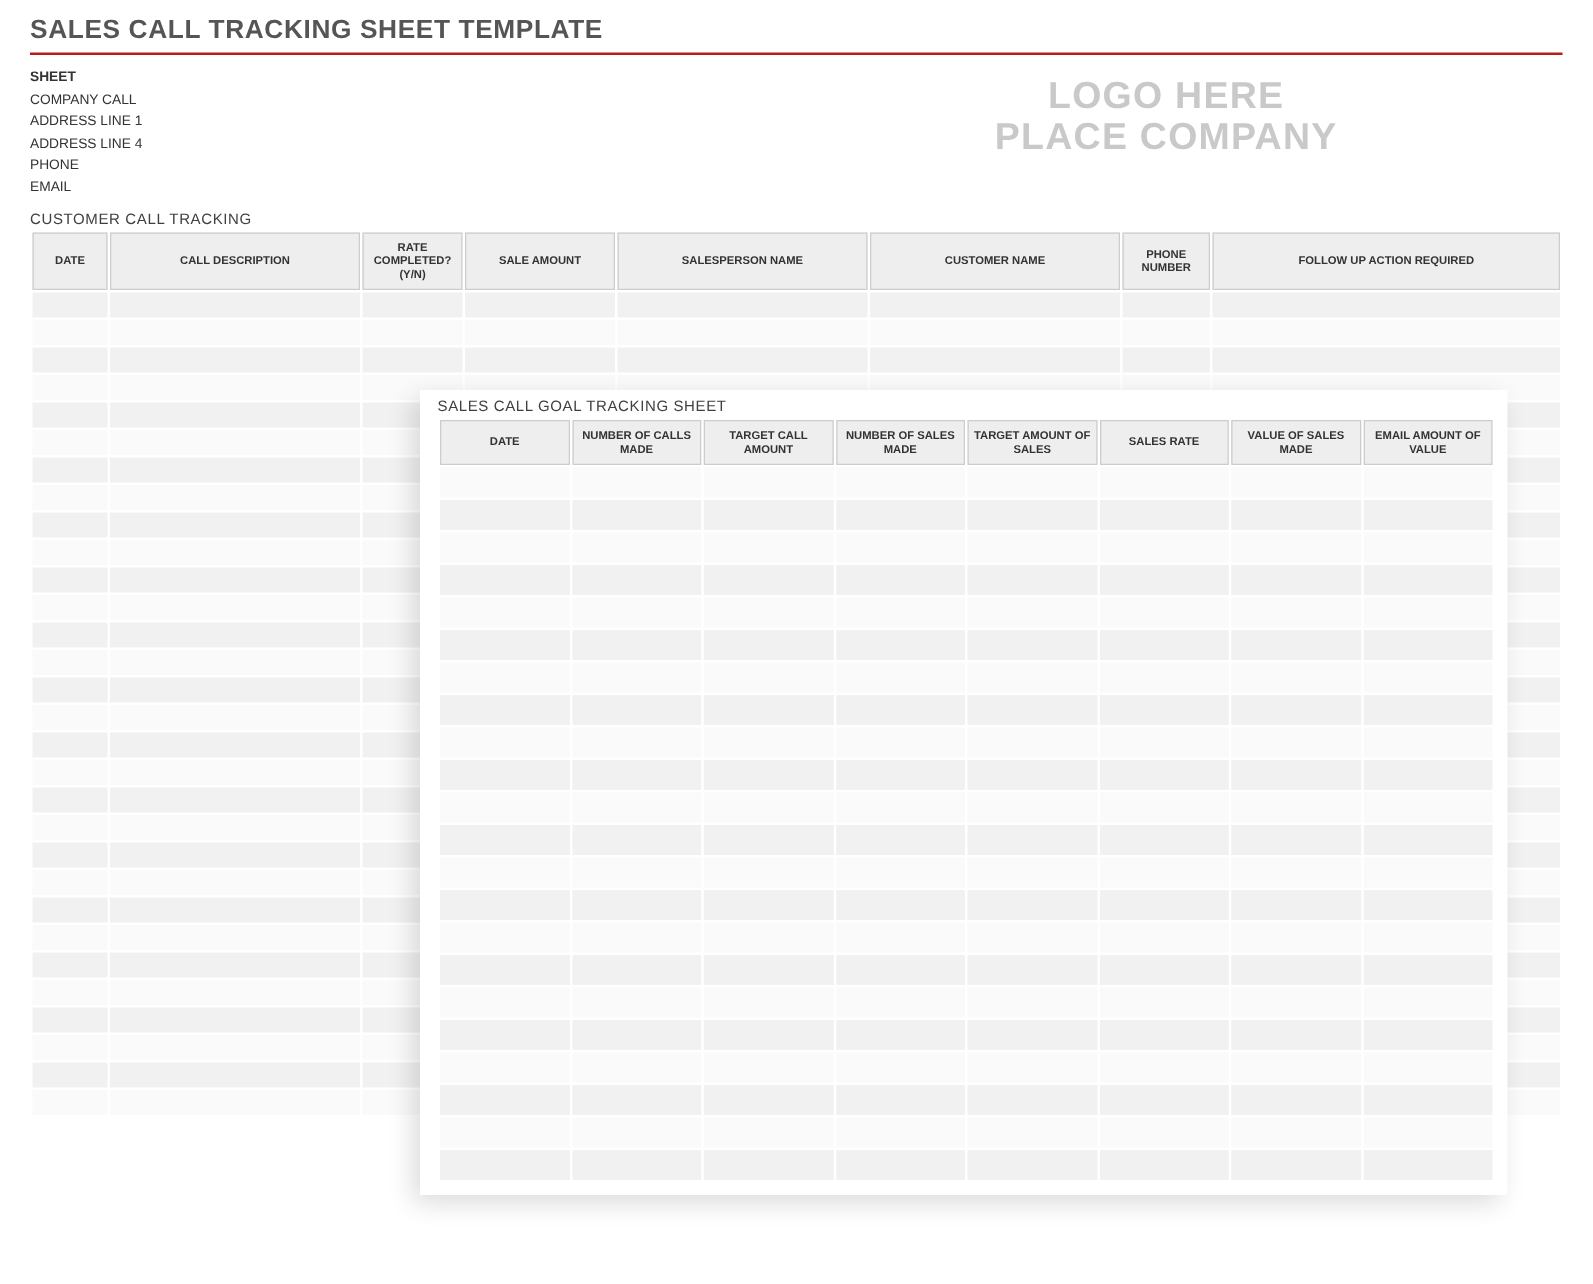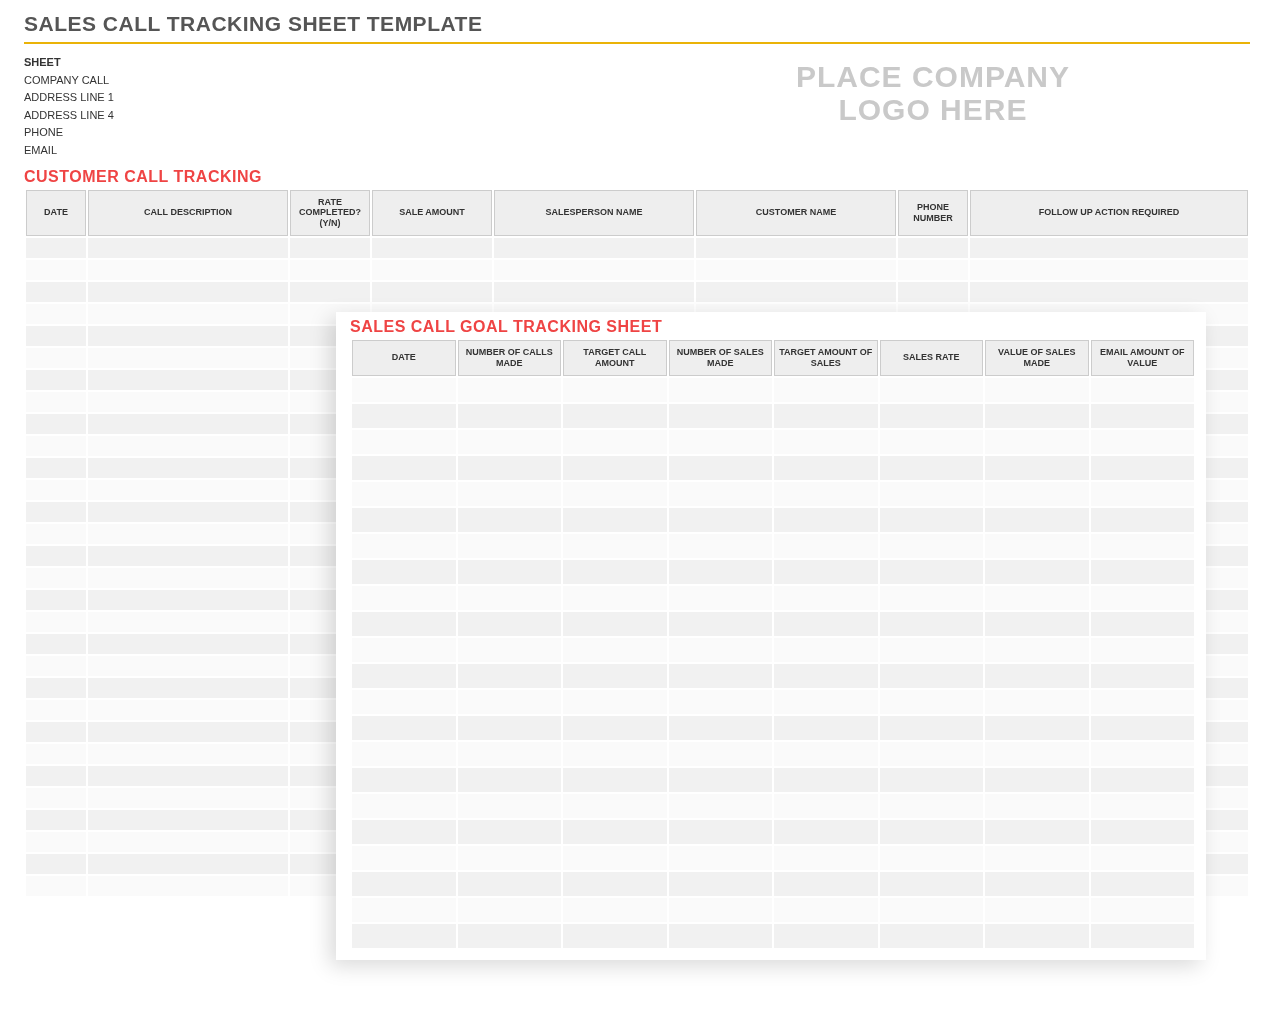--- a/index.html
+++ b/index.html
@@ -12,21 +12,21 @@
   color: #333;
   position: relative;
   overflow: hidden;
 }
 .main-title {
   font-size: 21px;
   font-weight: 700;
   color: #555;
   letter-spacing: 0.5px;
   padding-bottom: 6px;
-  border-bottom: 2px solid #eab308;
+  border-bottom: 2px solid #b91c1c;
   margin-bottom: 10px;
 }
 .header-block {
   display: flex;
   justify-content: space-between;
   align-items: flex-start;
 }
 .name-block {
   font-size: 11px;
   line-height: 1.6;
@@ -36,25 +36,24 @@
   font-size: 30px;
   font-weight: 700;
   color: #c9c9c9;
   text-align: center;
   line-height: 1.1;
   letter-spacing: 1px;
   padding-right: 180px;
   padding-top: 6px;
 }
 .section-title {
-  font-size: 16px;
-  color: #ef4444;
+  font-size: 12px;
+  color: #404040;
   margin: 8px 0 2px 0;
   letter-spacing: 0.5px;
-  font-weight: bold;
 }
 table {
   border-collapse: separate;
   border-spacing: 2px;
   width: 100%;
   table-layout: fixed;
 }
 th {
   background: #eee;
   border: 1px solid #ccc;
@@ -92,22 +91,22 @@
 <div class="header-block">
   <div class="name-block">
     <div class="bold">SHEET</div>
     <div>COMPANY CALL</div>
     <div>ADDRESS LINE 1</div>
     <div>ADDRESS LINE 4</div>
     <div>PHONE</div>
     <div>EMAIL</div>
   </div>
   <div class="logo-placeholder">
+    <div>LOGO HERE</div>
     <div>PLACE COMPANY</div>
-    <div>LOGO HERE</div>
   </div>
 </div>
 
 <div class="section-title">CUSTOMER CALL TRACKING</div>
 
 <table class="cust-table">
   <colgroup>
     <col style="width:60px">
       <col style="width:200px">
       <col style="width:80px">

